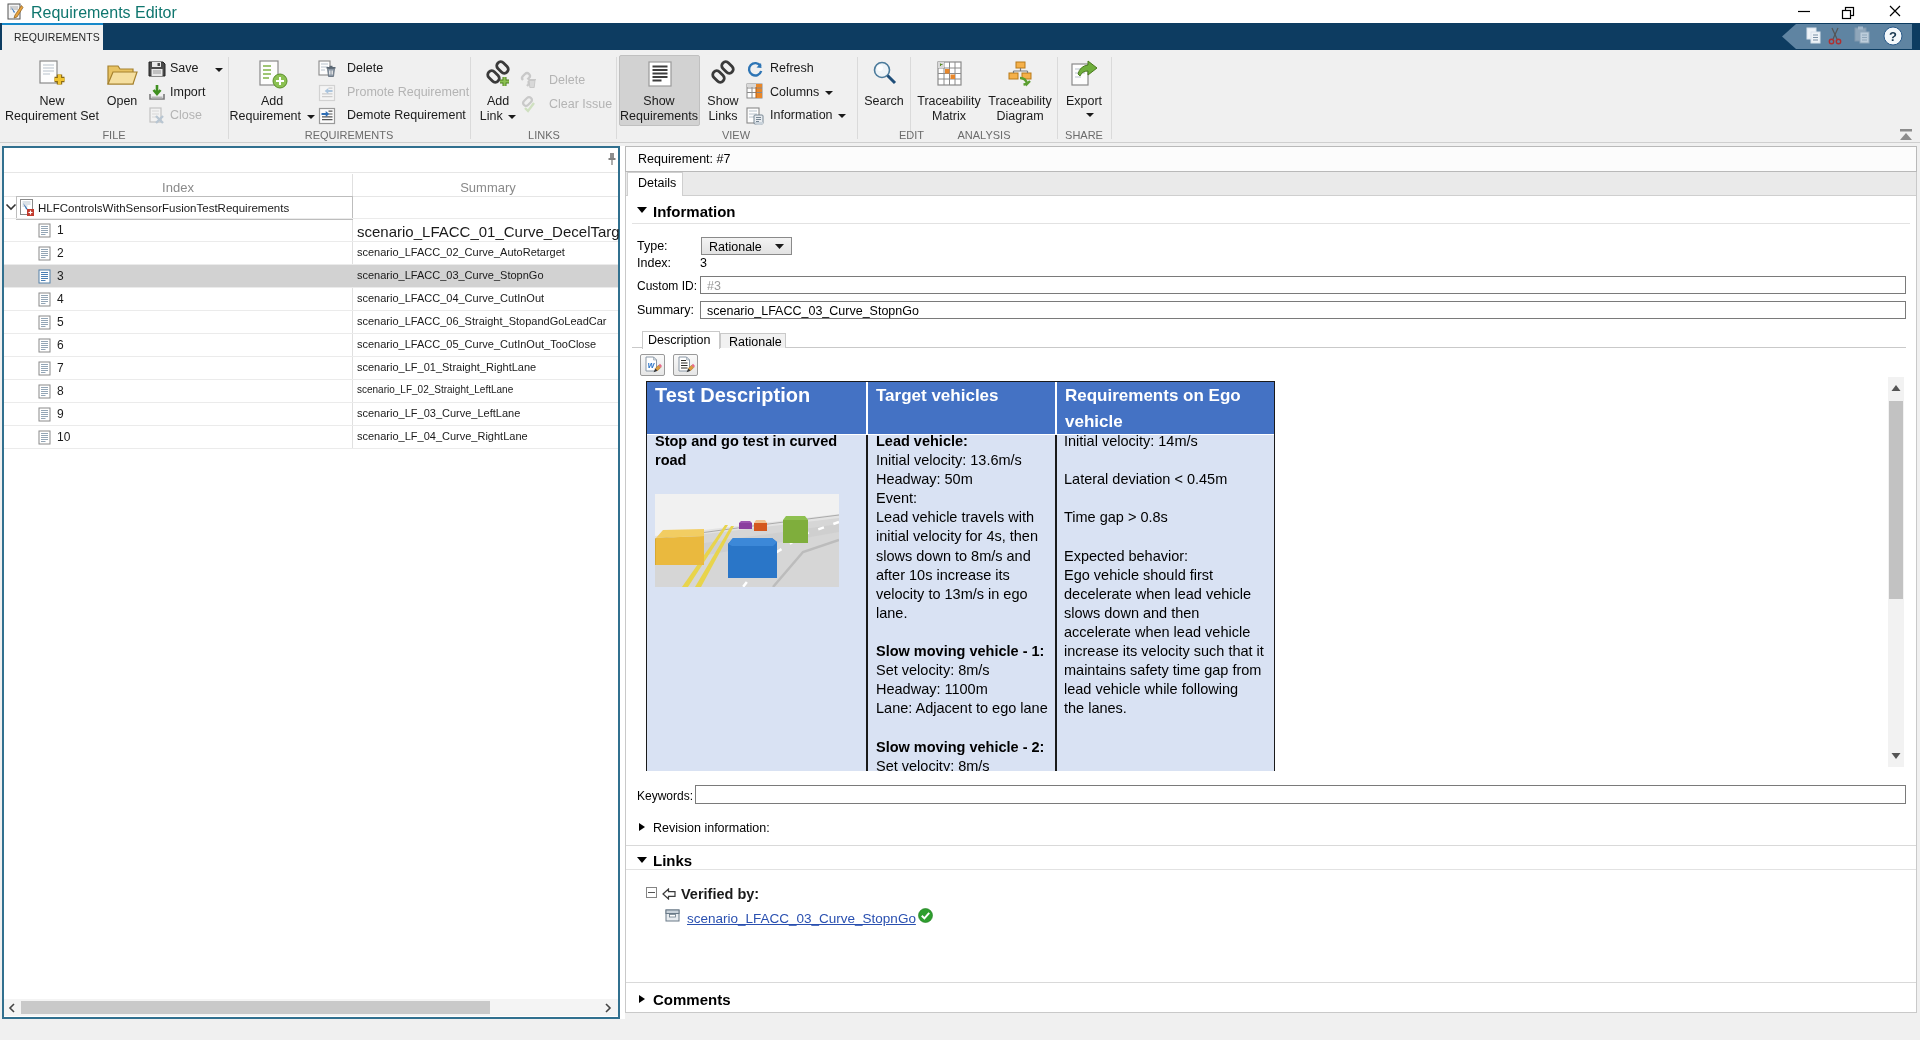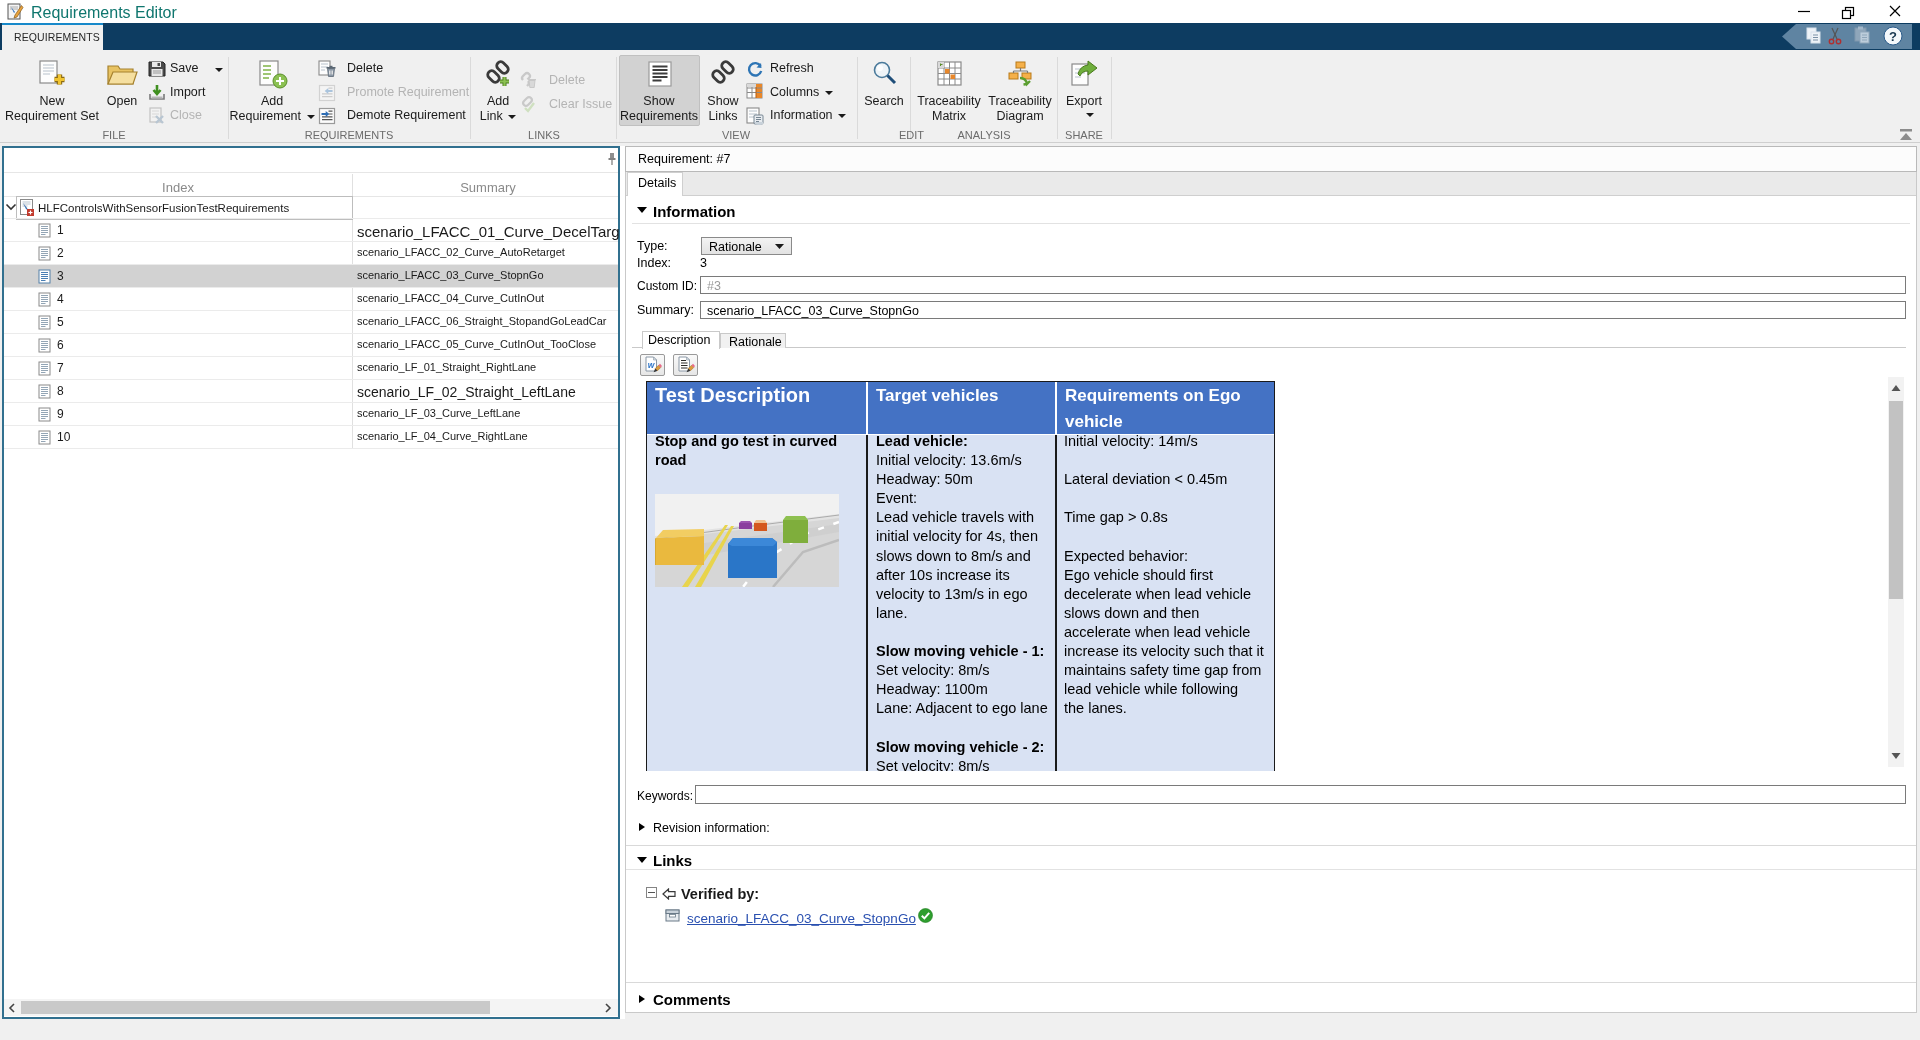--- a/index.html
+++ b/index.html
@@ -323,21 +323,21 @@
  <path d="M3 3.5h7M3 5.5h7M3 7.5h7M3 9.5h7M3 11.5h4.5" stroke="#93a5b5" stroke-width="1"></path>
 </svg>
 <div class="treetxt" style="left:57px;top:361px;">7</div>
 <div class="treetxt" style="font-size:11px;left:357px;top:361px;">scenario_LF_01_Straight_RightLane</div>
 <div class="rowline" style="top:356px;"></div>
 <svg class="abs" style="left:38px;top:384px;" width="13" height="15" viewBox="0 0 13 15">
  <rect x="1" y="1" width="11" height="13" fill="#fff" stroke="#8a8a8a"></rect>
  <path d="M3 3.5h7M3 5.5h7M3 7.5h7M3 9.5h7M3 11.5h4.5" stroke="#93a5b5" stroke-width="1"></path>
 </svg>
 <div class="treetxt" style="left:57px;top:384px;">8</div>
-<div class="treetxt" style="font-size:14px;left:357px;top:384px;">scenario_LF_02_Straight_LeftLane</div>
+<div class="treetxt" style="font-size:10px;left:357px;top:384px;">scenario_LF_02_Straight_LeftLane</div>
 <div class="rowline" style="top:379px;"></div>
 <svg class="abs" style="left:38px;top:407px;" width="13" height="15" viewBox="0 0 13 15">
  <rect x="1" y="1" width="11" height="13" fill="#fff" stroke="#8a8a8a"></rect>
  <path d="M3 3.5h7M3 5.5h7M3 7.5h7M3 9.5h7M3 11.5h4.5" stroke="#93a5b5" stroke-width="1"></path>
 </svg>
 <div class="treetxt" style="left:57px;top:407px;">9</div>
 <div class="treetxt" style="font-size:11px;left:357px;top:407px;">scenario_LF_03_Curve_LeftLane</div>
 <div class="rowline" style="top:402px;"></div>
 <svg class="abs" style="left:38px;top:430px;" width="13" height="15" viewBox="0 0 13 15">
  <rect x="1" y="1" width="11" height="13" fill="#fff" stroke="#8a8a8a"></rect>

